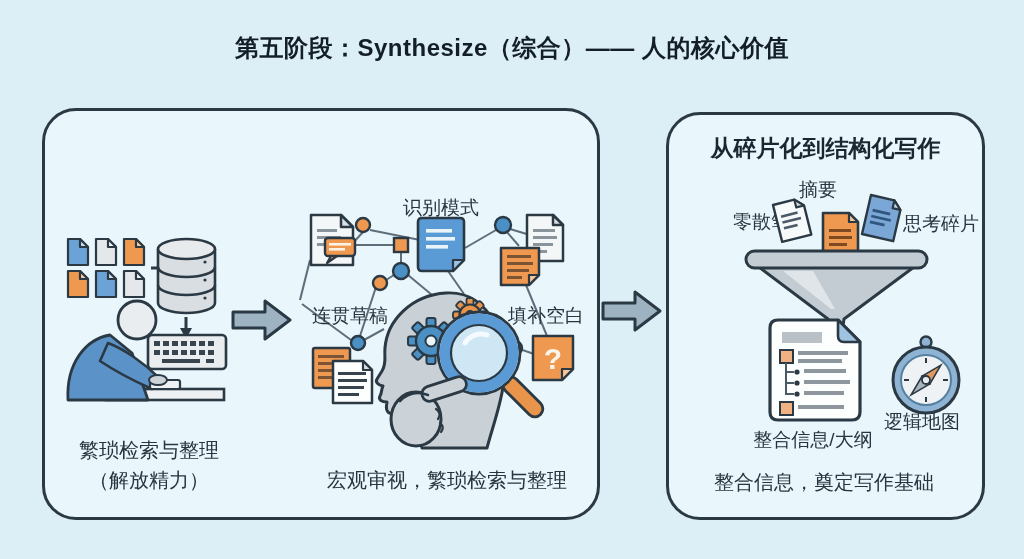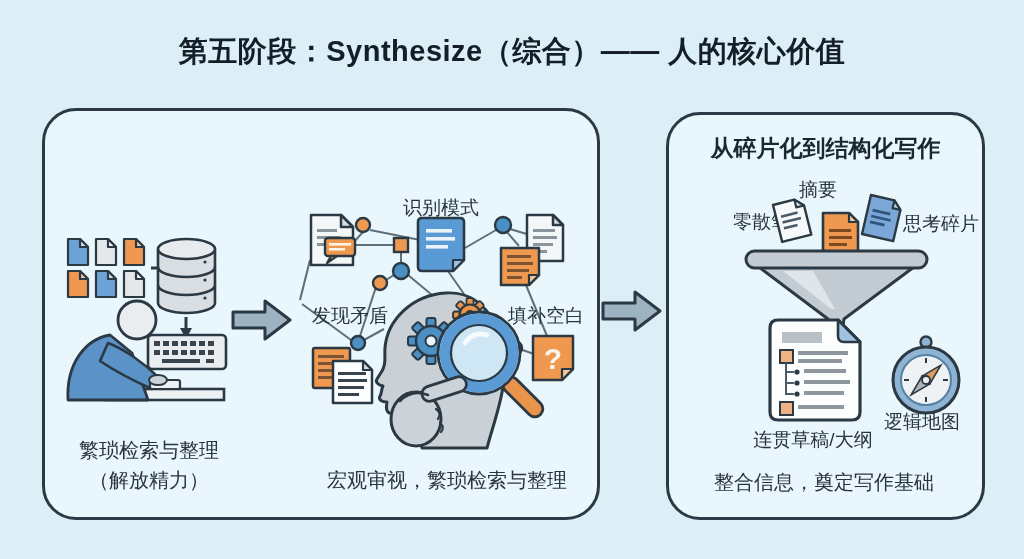--- a/index.html
+++ b/index.html
@@ -5,21 +5,21 @@
   html,body{margin:0;padding:0;}
   body{
     width:1024px;height:559px;position:relative;overflow:hidden;
     background:#dceef6;
     font-family:"Liberation Sans","DejaVu Sans",sans-serif;
     color:#22313c;
   }
   .canvas{position:absolute;inset:0;}
   .main-title{
     position:absolute;top:32px;left:0;width:100%;text-align:center;
-    font-size:29px;font-weight:bold;color:#131e28;letter-spacing:.5px;
+    font-size:24px;font-weight:bold;color:#131e28;letter-spacing:.5px;
   }
   .panel{
     position:absolute;background:#e9f6fb;
     border:3.5px solid #2b3944;border-radius:34px;box-sizing:border-box;
   }
   .panel-left{left:42px;top:108px;width:558px;height:412px;}
   .panel-right{left:666px;top:112px;width:319px;height:408px;}
   .panel-title{
     position:absolute;top:18px;left:0;width:100%;text-align:center;
     font-size:23px;font-weight:bold;color:#1a2731;margin:0;
@@ -286,21 +286,21 @@
       <g transform="translate(88,195)">
         <ellipse cx="30" cy="36" rx="25" ry="27" fill="#ccd3d8" stroke="#2b3944" stroke-width="3"></ellipse>
         <rect x="34" y="6" width="46" height="15" rx="7.5" transform="rotate(-18 34 6)" fill="#ccd3d8" stroke="#2b3944" stroke-width="2.8"></rect>
         <path d="M14 18 q 12 -12 28 -6" fill="none" stroke="#2b3944" stroke-width="2.6" stroke-linecap="round"></path>
         <path d="M50 26 q 6 4 2 10" fill="none" stroke="#2b3944" stroke-width="2.2" stroke-linecap="round"></path>
         <path d="M54 40 q 5 4 1 9" fill="none" stroke="#2b3944" stroke-width="2.2" stroke-linecap="round"></path>
       </g>
     </svg>
 
     <div class="lbl" style="left:396px;top:84px;">识别模式</div>
-    <div class="lbl" style="left:305px;top:192px;">发现矛盾</div>
+    <div class="lbl" style="left:305px;top:192px;">连贯草稿</div>
     <div class="lbl" style="left:501px;top:192px;">填补空白</div>
     <div class="lbl cap" style="left:402px;top:356px;">宏观审视，繁琐检索与整理</div>
   </section>
 
   <svg class="between-arrow" width="62" height="46" viewBox="0 0 62 46">
     <polygon points="2,15 34,15 34,4 59,23 34,42 34,31 2,31" fill="#9db3c2" stroke="#2b3944" stroke-width="3" stroke-linejoin="round"></polygon>
   </svg>
 
   <section class="panel panel-right">
     <h2 class="panel-title">从碎片化到结构化写作</h2>
@@ -372,18 +372,18 @@
         <circle cx="36" cy="40" r="25" fill="#eef2f4" stroke="#5580a0" stroke-width="2"></circle>
         <path d="M36 18 v5 M36 57 v5 M14 40 h5 M53 40 h5" stroke="#2b3944" stroke-width="2"></path>
         <g transform="rotate(45 36 40)">
           <polygon points="36,19 41.5,40 30.5,40" fill="#e09a5f" stroke="#2b3944" stroke-width="1.6"></polygon>
           <polygon points="36,61 41.5,40 30.5,40" fill="#aab4bc" stroke="#2b3944" stroke-width="1.6"></polygon>
         </g>
         <circle cx="36" cy="40" r="4" fill="#e9edef" stroke="#2b3944" stroke-width="1.8"></circle>
       </g>
     </svg>
 
-    <div class="lbl" style="left:144px;top:312px;">连贯草稿/大纲</div>
+    <div class="lbl" style="left:144px;top:312px;">整合信息/大纲</div>
     <div class="lbl" style="left:253px;top:294px;">逻辑地图</div>
     <div class="lbl cap" style="left:155px;top:354px;">整合信息，奠定写作基础</div>
   </section>
 
 </div>
 
 </body></html>

